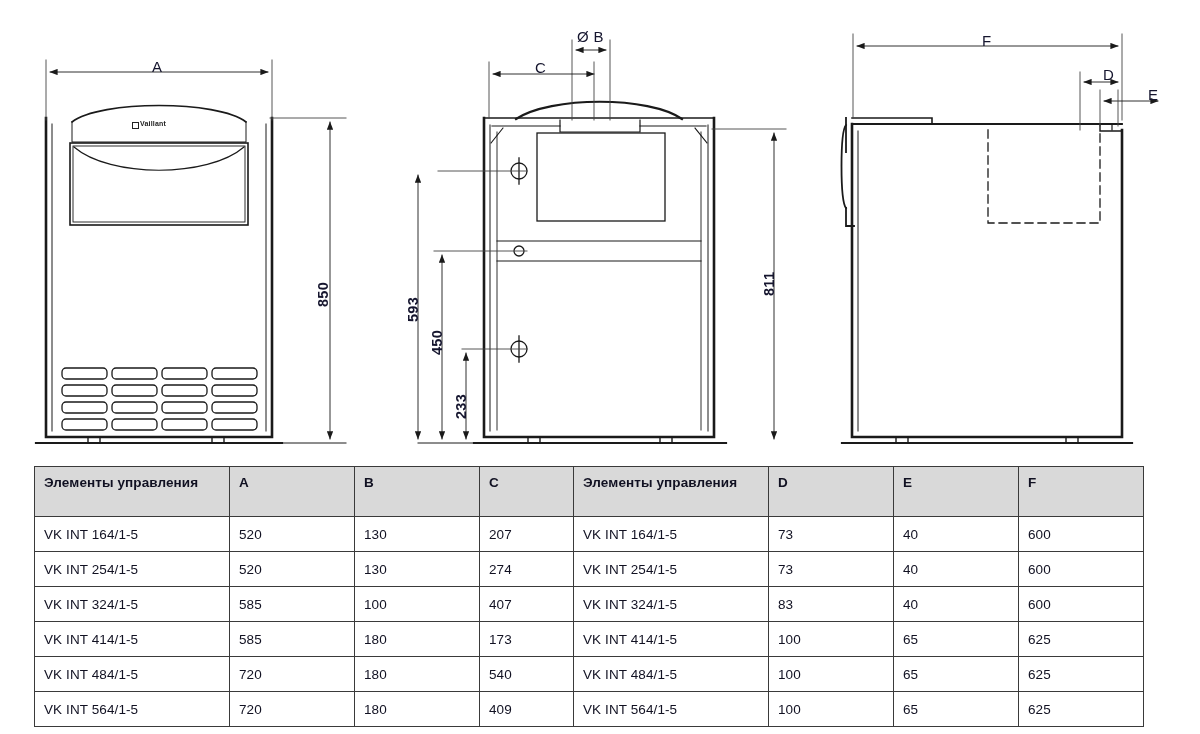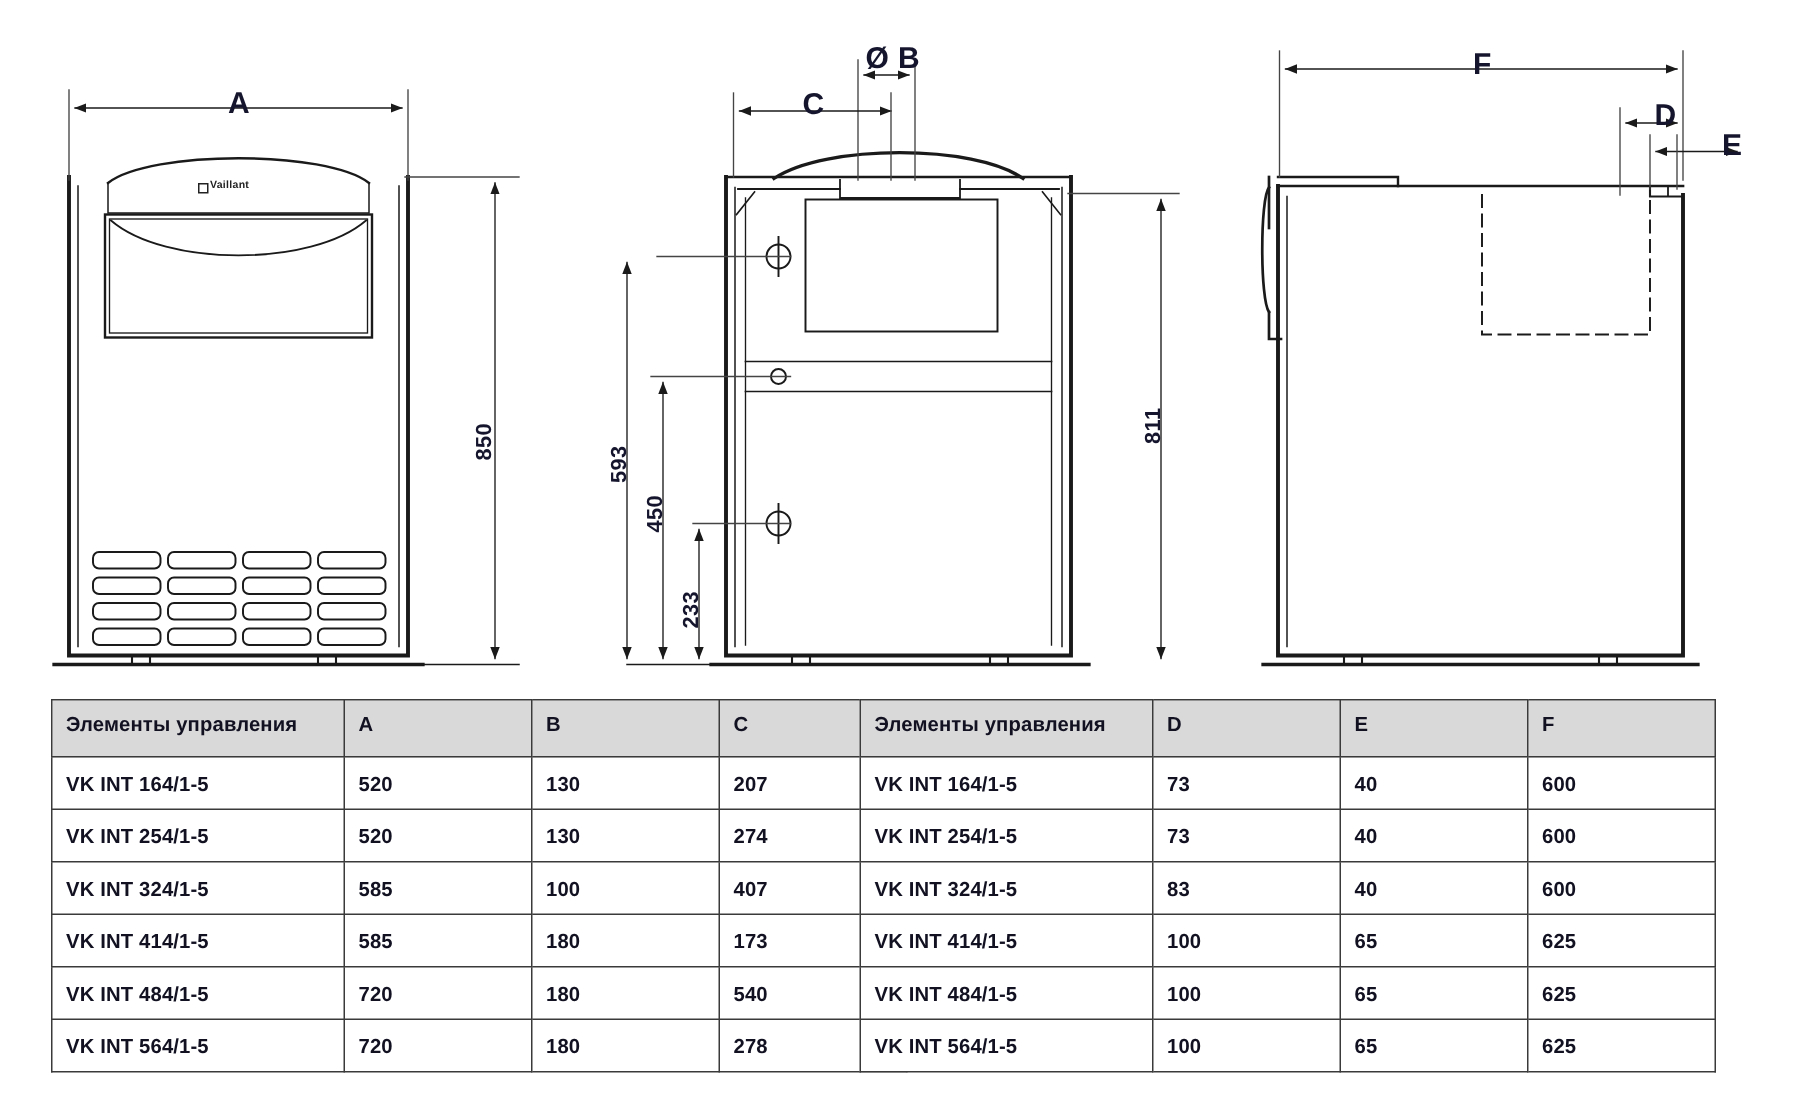--- a/index.html
+++ b/index.html
@@ -7,32 +7,32 @@
        font-family:"Liberation Sans","DejaVu Sans",sans-serif;color:#1a1a2e;}
 
   .stage{position:absolute;left:0;top:0;width:1200px;height:734px;}
 
   svg.draw{position:absolute;left:0;top:0;width:1200px;height:470px;overflow:visible;}
 
   
   .tbl{position:absolute;border-collapse:collapse;table-layout:fixed;
        font-size:13.5px;color:#111122;background:#fff;}
   .tbl th,.tbl td{border:1px solid #3a3a3a;padding:6px 9px;text-align:left;
-       vertical-align:middle;height:22px;font-weight:700;letter-spacing:.1px;}
+       vertical-align:middle;height:22px;font-weight:400;letter-spacing:.1px;}
   .tbl th{background:#d9d9d9;font-weight:700;vertical-align:top;padding-top:8px;}
-  .tbl thead tr{height:38px;}
+  .tbl thead tr{height:50px;}
   .tbl tbody tr{height:35px;}
   .tbl .c-name{width:176px;}
   .tbl .c-v{width:106px;}
 
   #tableA{left:34px;top:466px;width:490px;}
   #tableB{left:573px;top:466px;width:490px;}
 
   
-  .dim{position:absolute;font-size:20px;font-weight:700;color:#15152e;
+  .dim{position:absolute;font-size:15px;font-weight:400;color:#15152e;
        letter-spacing:.3px;white-space:nowrap;}
   .dim.vert{transform-origin:left top;transform:rotate(-90deg);}
   .dim.num{font-weight:700;font-size:14.5px;}
 
   .logo{position:absolute;font-size:7px;font-weight:700;color:#222;
         letter-spacing:.2px;white-space:nowrap;}
   .logomark{position:absolute;width:5px;height:5px;border:1px solid #222;}
 </style>
 </head>
 <body>
@@ -252,21 +252,21 @@
       <tr>
         <td>VK INT 484/1-5</td>
         <td>720</td>
         <td>180</td>
         <td>540</td>
       </tr>
       <tr>
         <td>VK INT 564/1-5</td>
         <td>720</td>
         <td>180</td>
-        <td>278</td>
+        <td>409</td>
       </tr>
     </tbody>
   </table>
 
   <table class="tbl" id="tableB">
     <thead>
       <tr>
         <th class="c-name">Элементы управления</th>
         <th class="c-v">D</th>
         <th class="c-v">E</th>

